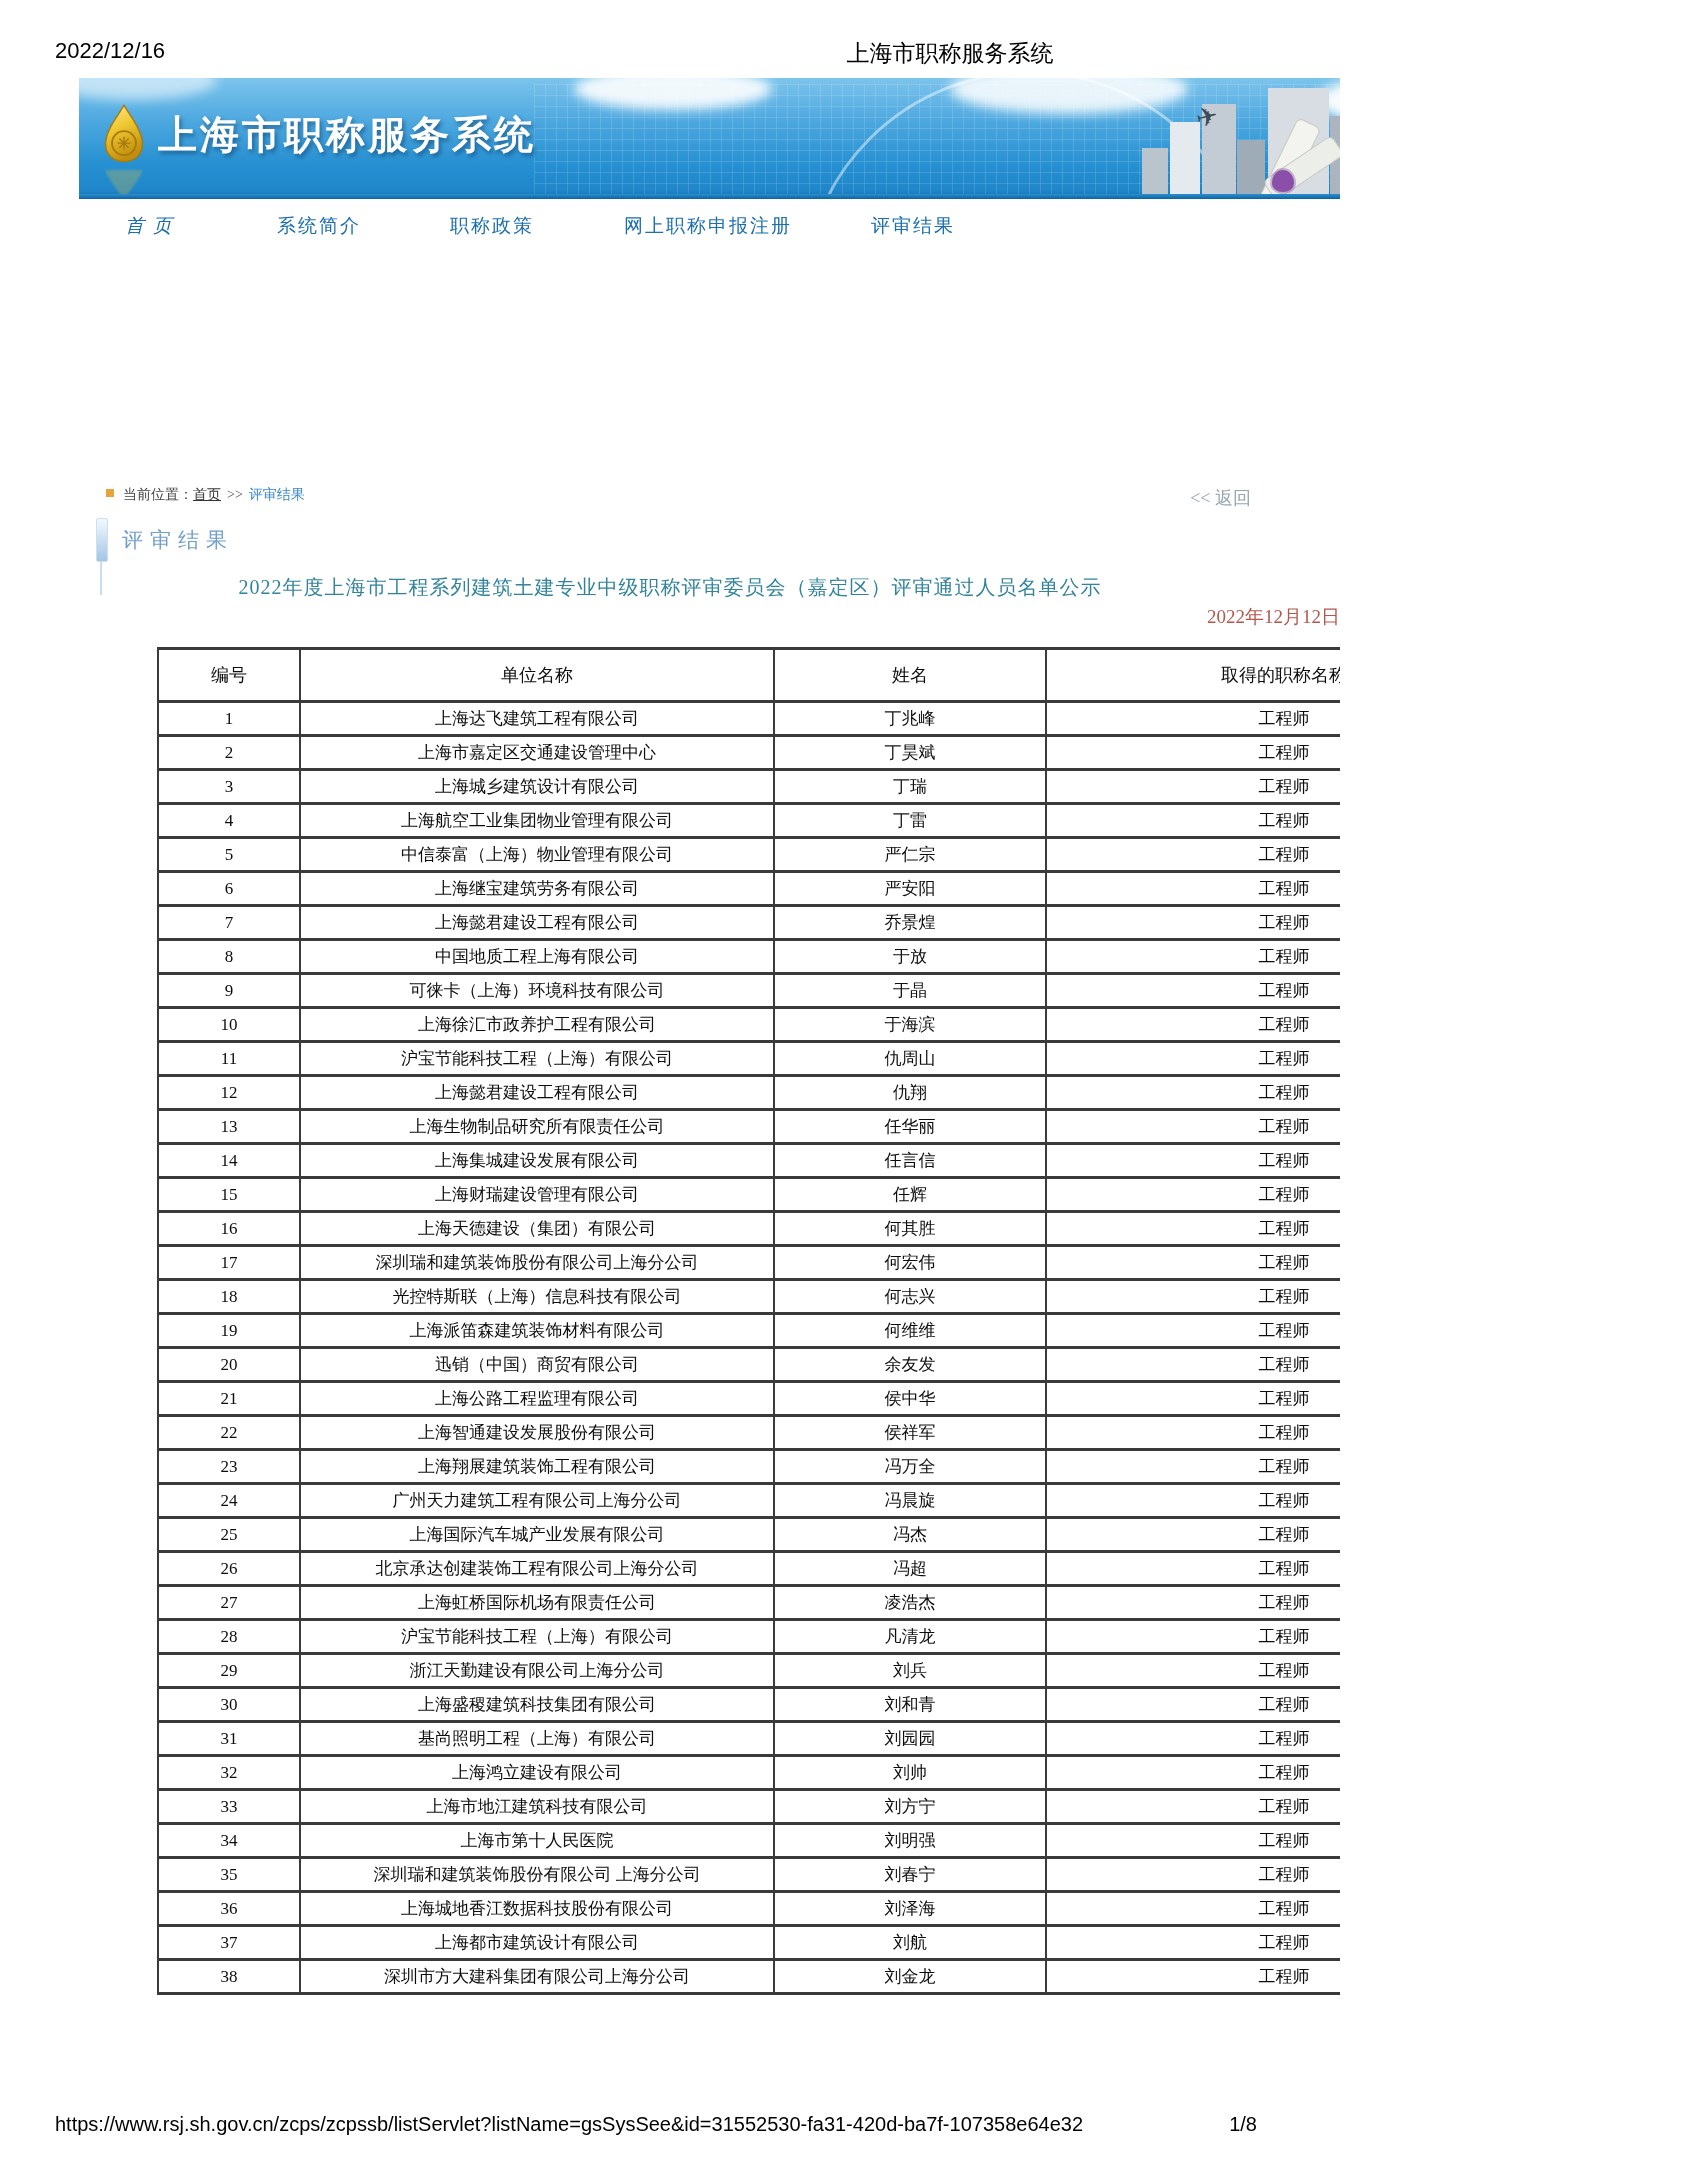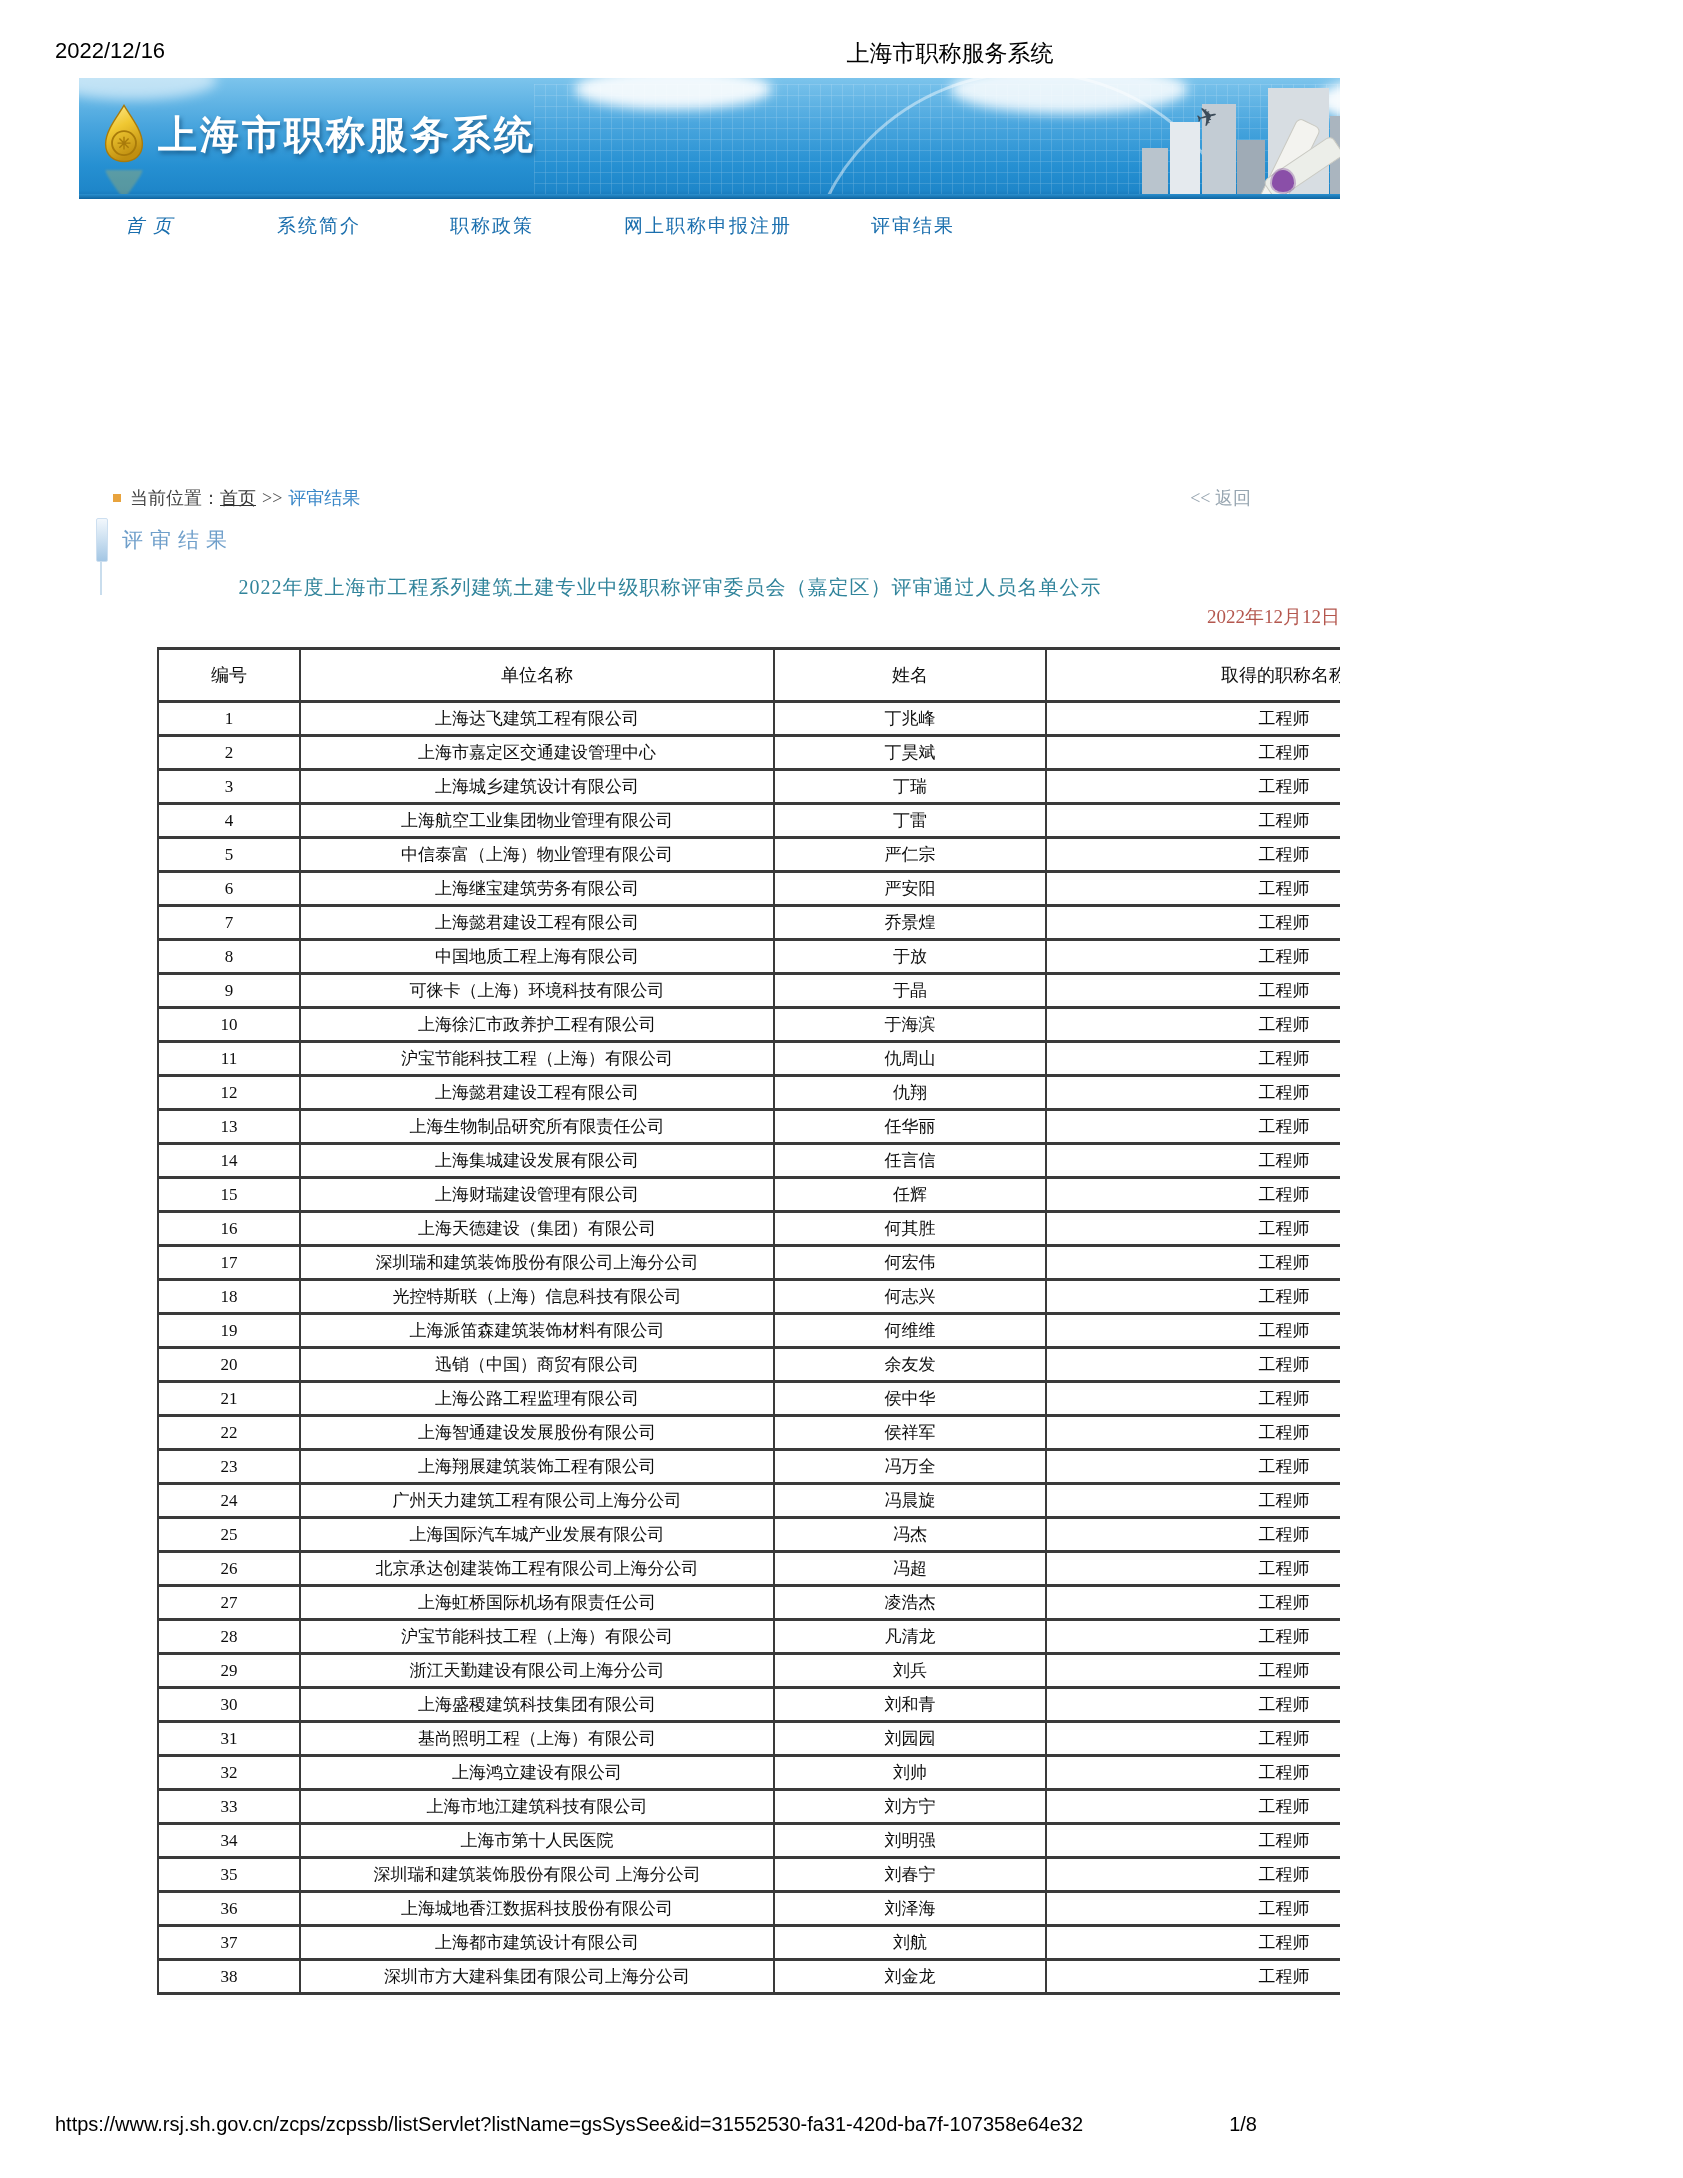--- a/index.html
+++ b/index.html
@@ -63,21 +63,21 @@
   .nav-item { position:absolute; top:13px; font-size:19px; color:#1b6fae; letter-spacing:2px;
               white-space:nowrap; cursor:pointer; }
   .nav-item:nth-child(1){ left:46px;font-style:italic; }
   .nav-item:nth-child(2){ left:198px; }
   .nav-item:nth-child(3){ left:371px; }
   .nav-item:nth-child(4){ left:545px; }
   .nav-item:nth-child(5){ left:792px; }
   .nav-date { position:absolute; right:16px; top:13px; font-size:19px; color:#000000; }
 
   
-  .breadcrumb { position:absolute; left:113px; top:486px; font-size:18px; color:#444; }
+  .breadcrumb { position:absolute; left:106px; top:486px; font-size:14px; color:#444; }
   .crumb-bullet { display:inline-block; width:8px; height:8px; background:#e8a33d; margin-right:9px;
                   vertical-align:2px; }
   .crumb-home { color:#333; text-decoration:underline; cursor:pointer; }
   .crumb-sep { color:#555; margin:0 6px; }
   .crumb-current { color:#3a87c8; }
   .back-link { position:absolute; right:89px; top:486px; font-size:18px; color:#97a5b0; cursor:pointer;
                text-decoration:none; }
 
   
   .side-bar { position:absolute; width:12px; height:44px; top:518px;

